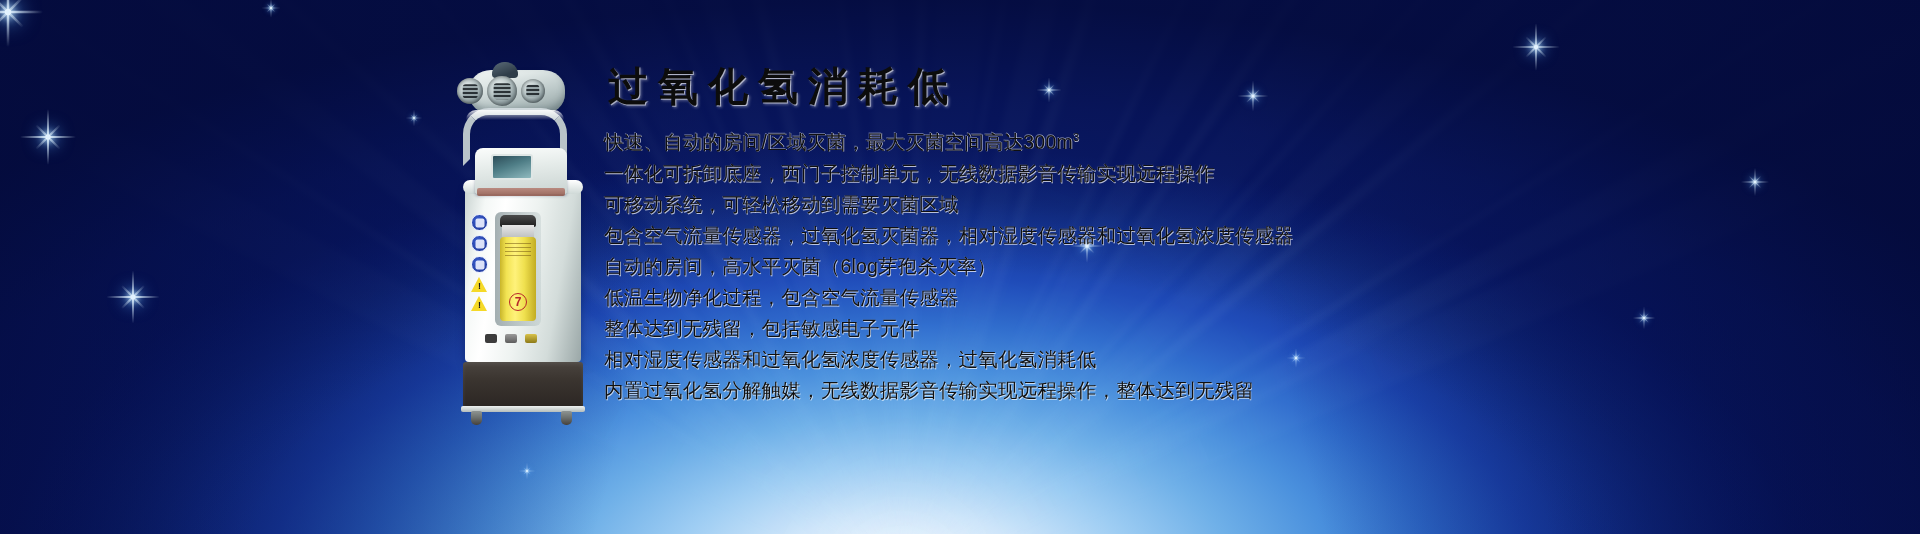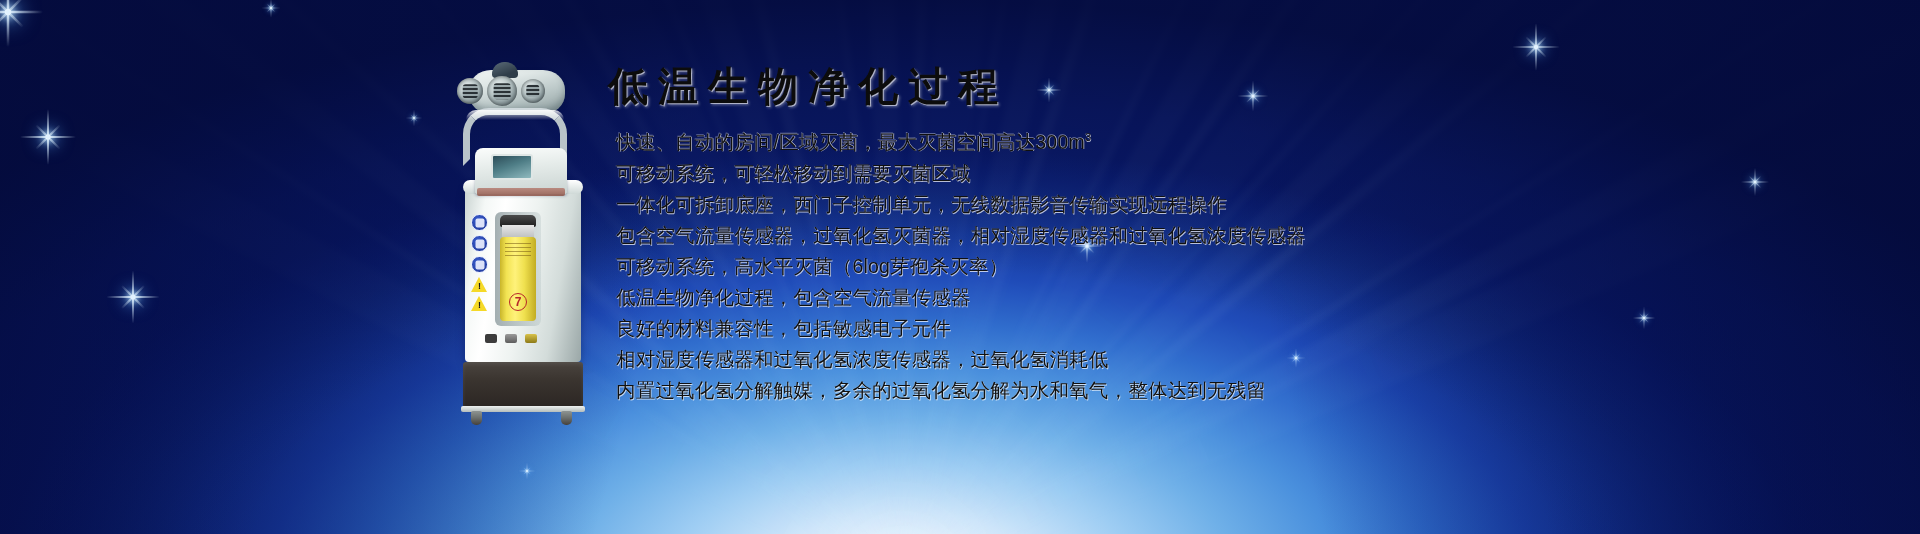--- a/index.html
+++ b/index.html
@@ -217,21 +217,20 @@
     white-space:nowrap;
   }
   .feature-list{list-style:none;margin:0;padding:0;}
   .feature-list li{
     font-size:19.5px;
     line-height:31px;
     color:#101010;
     white-space:nowrap;
     text-shadow:0.7px 0.7px 0 rgba(255,255,255,.70), -0.4px -0.4px 0 rgba(255,255,255,.35);
     letter-spacing:.2px;
-    margin-left:12px;
   }
   .feature-list li sup{font-size:11px;vertical-align:super;}
 </style>
 </head>
 <body>
 
 <div id="banner">
 
   <div class="bg-base"></div>
   <div class="rays" id="rays">
@@ -396,27 +395,27 @@
     <div class="ctrl c1"></div>
     <div class="ctrl c2"></div>
     <div class="ctrl c3"></div>
     <div class="base"></div>
     <div class="base-rim"></div>
     <div class="caster l"></div>
     <div class="caster r"></div>
   </div>
 
   <div id="copy">
-    <h1 class="headline">低温生物净化过程</h1>
+    <h1 class="headline">过氧化氢消耗低</h1>
     <ul class="feature-list" id="feature-list">
         <li><span>快速、自动的房间/区域灭菌，最大灭菌空间高达300m</span><sup>3</sup></li>
+        <li><span>一体化可拆卸底座，西门子控制单元，无线数据影音传输实现远程操作</span></li>
         <li><span>可移动系统，可轻松移动到需要灭菌区域</span></li>
-        <li><span>一体化可拆卸底座，西门子控制单元，无线数据影音传输实现远程操作</span></li>
         <li><span>包含空气流量传感器，过氧化氢灭菌器，相对湿度传感器和过氧化氢浓度传感器</span></li>
-        <li><span>可移动系统，高水平灭菌（6log芽孢杀灭率）</span></li>
+        <li><span>自动的房间，高水平灭菌（6log芽孢杀灭率）</span></li>
         <li><span>低温生物净化过程，包含空气流量传感器</span></li>
-        <li><span>良好的材料兼容性，包括敏感电子元件</span></li>
+        <li><span>整体达到无残留，包括敏感电子元件</span></li>
         <li><span>相对湿度传感器和过氧化氢浓度传感器，过氧化氢消耗低</span></li>
-        <li><span>内置过氧化氢分解触媒，多余的过氧化氢分解为水和氧气，整体达到无残留</span></li>
+        <li><span>内置过氧化氢分解触媒，无线数据影音传输实现远程操作，整体达到无残留</span></li>
       </ul>
   </div>
 
 </div>
 
 </body></html>

